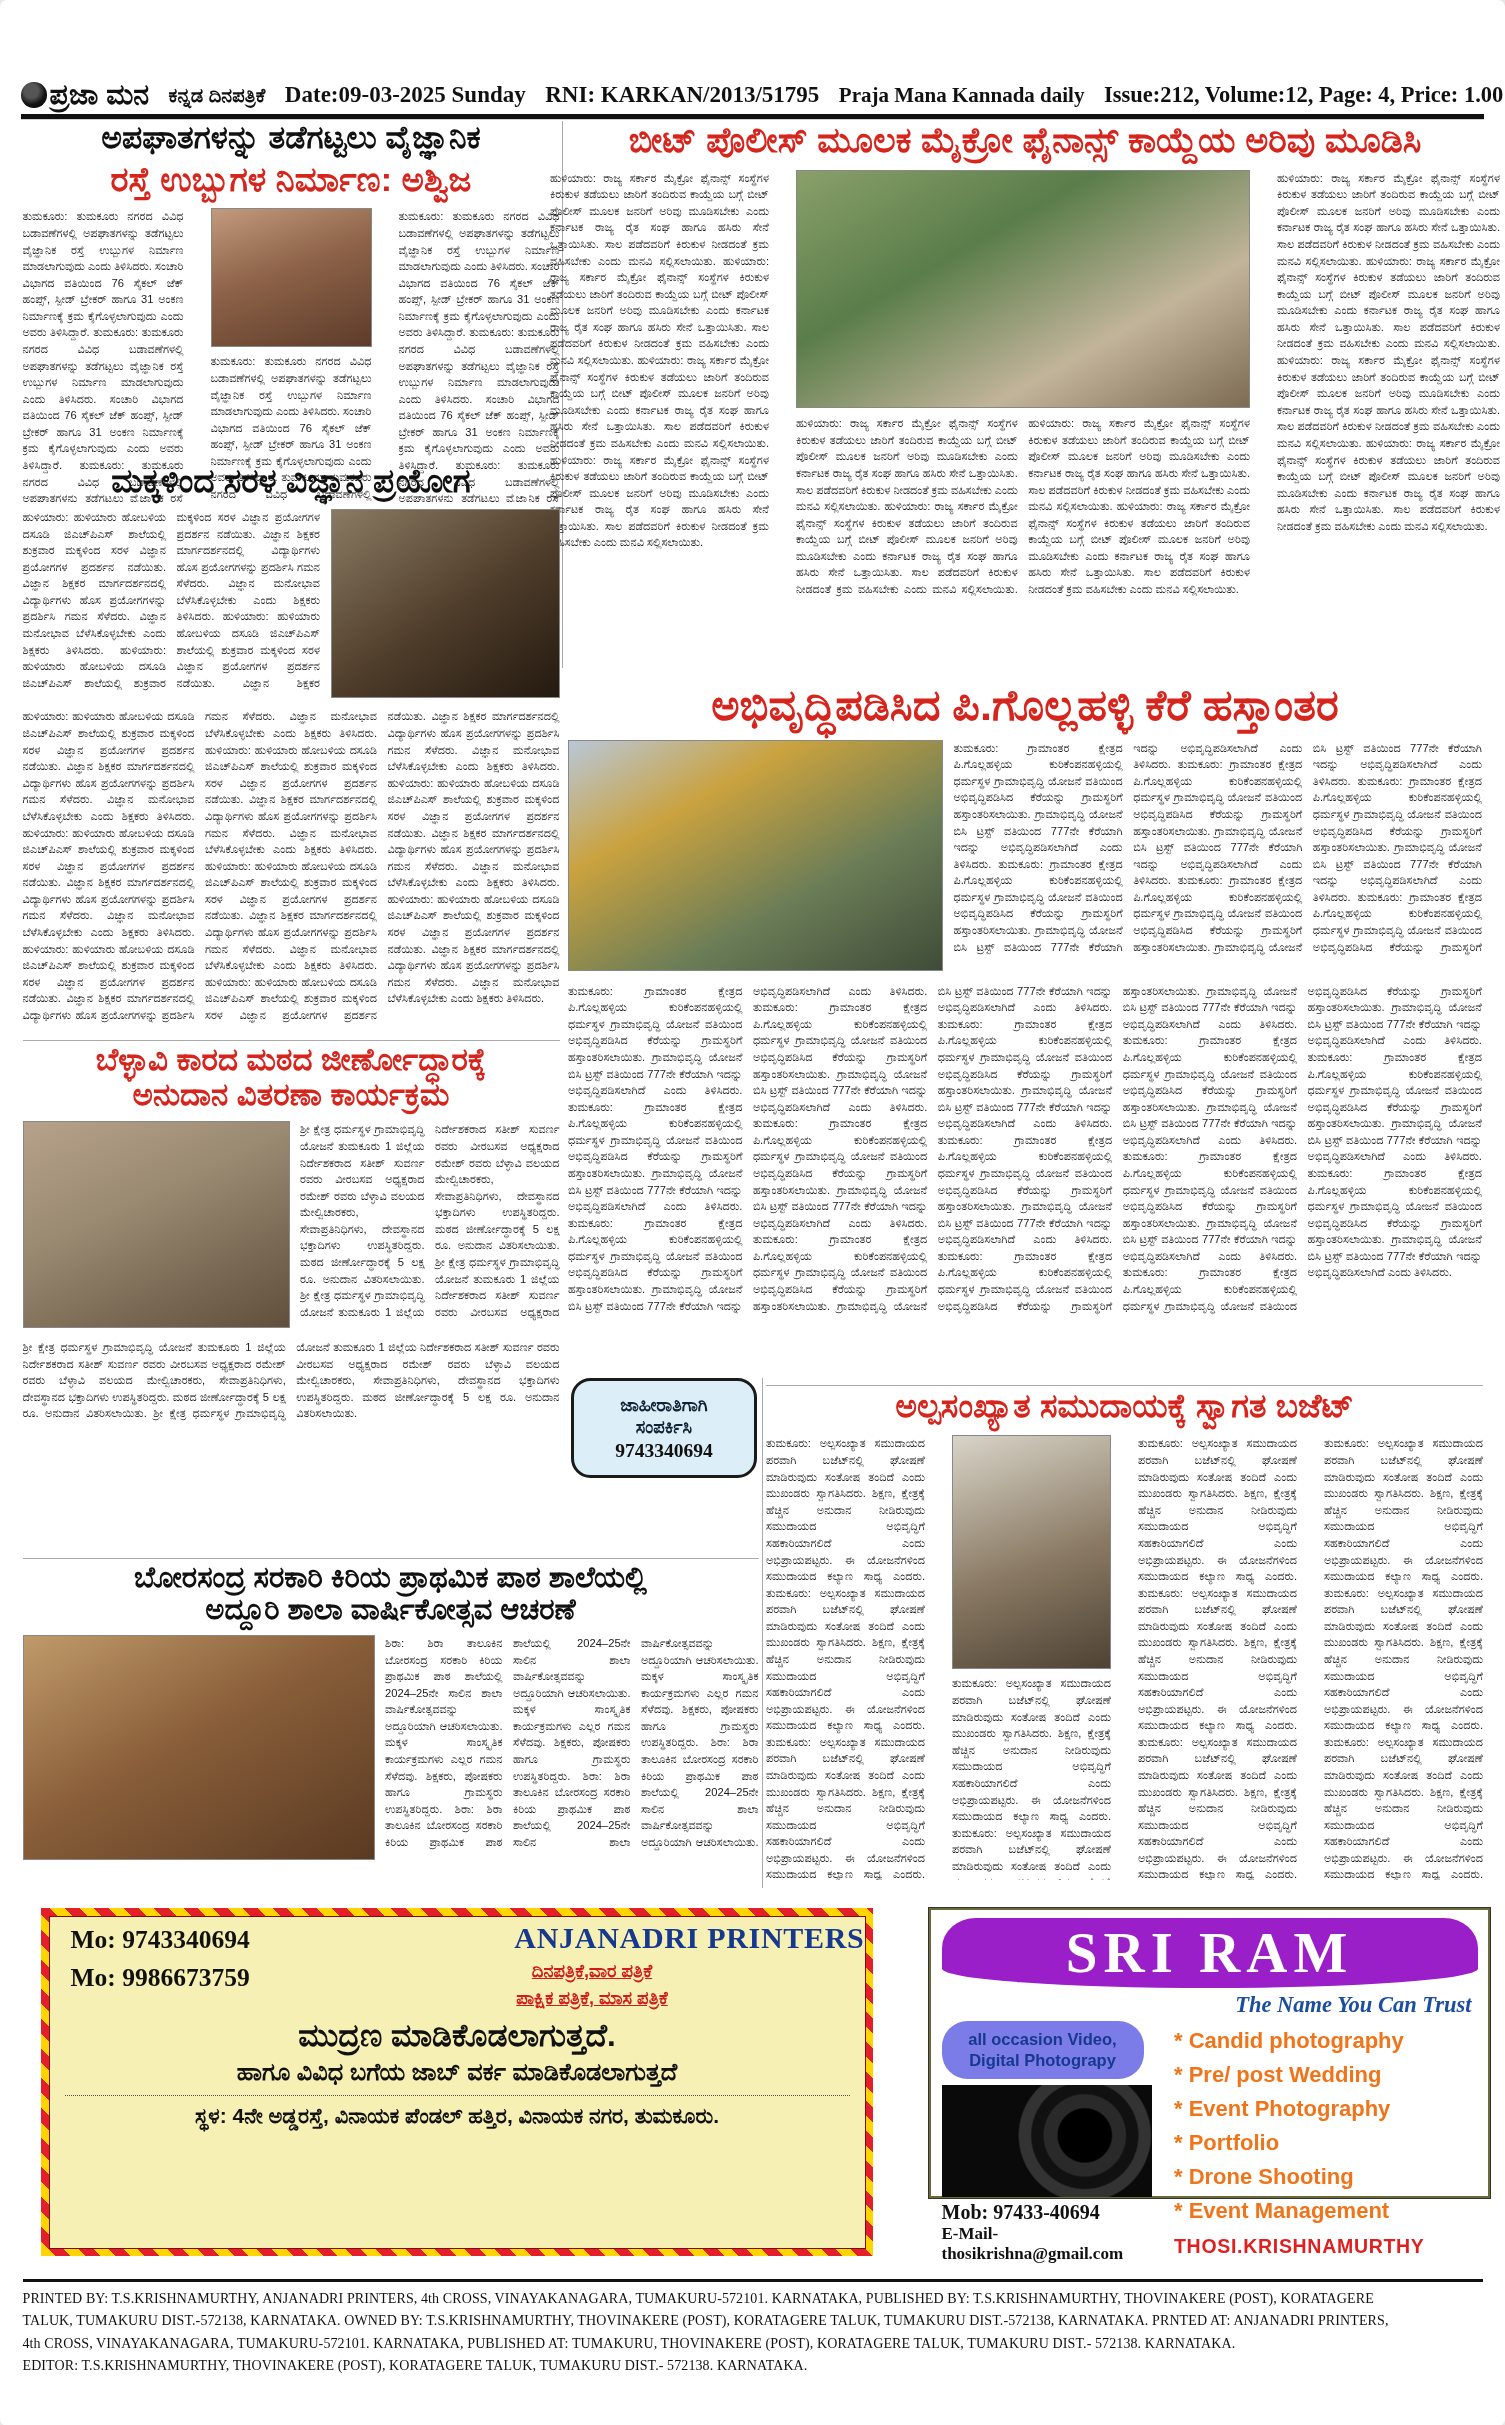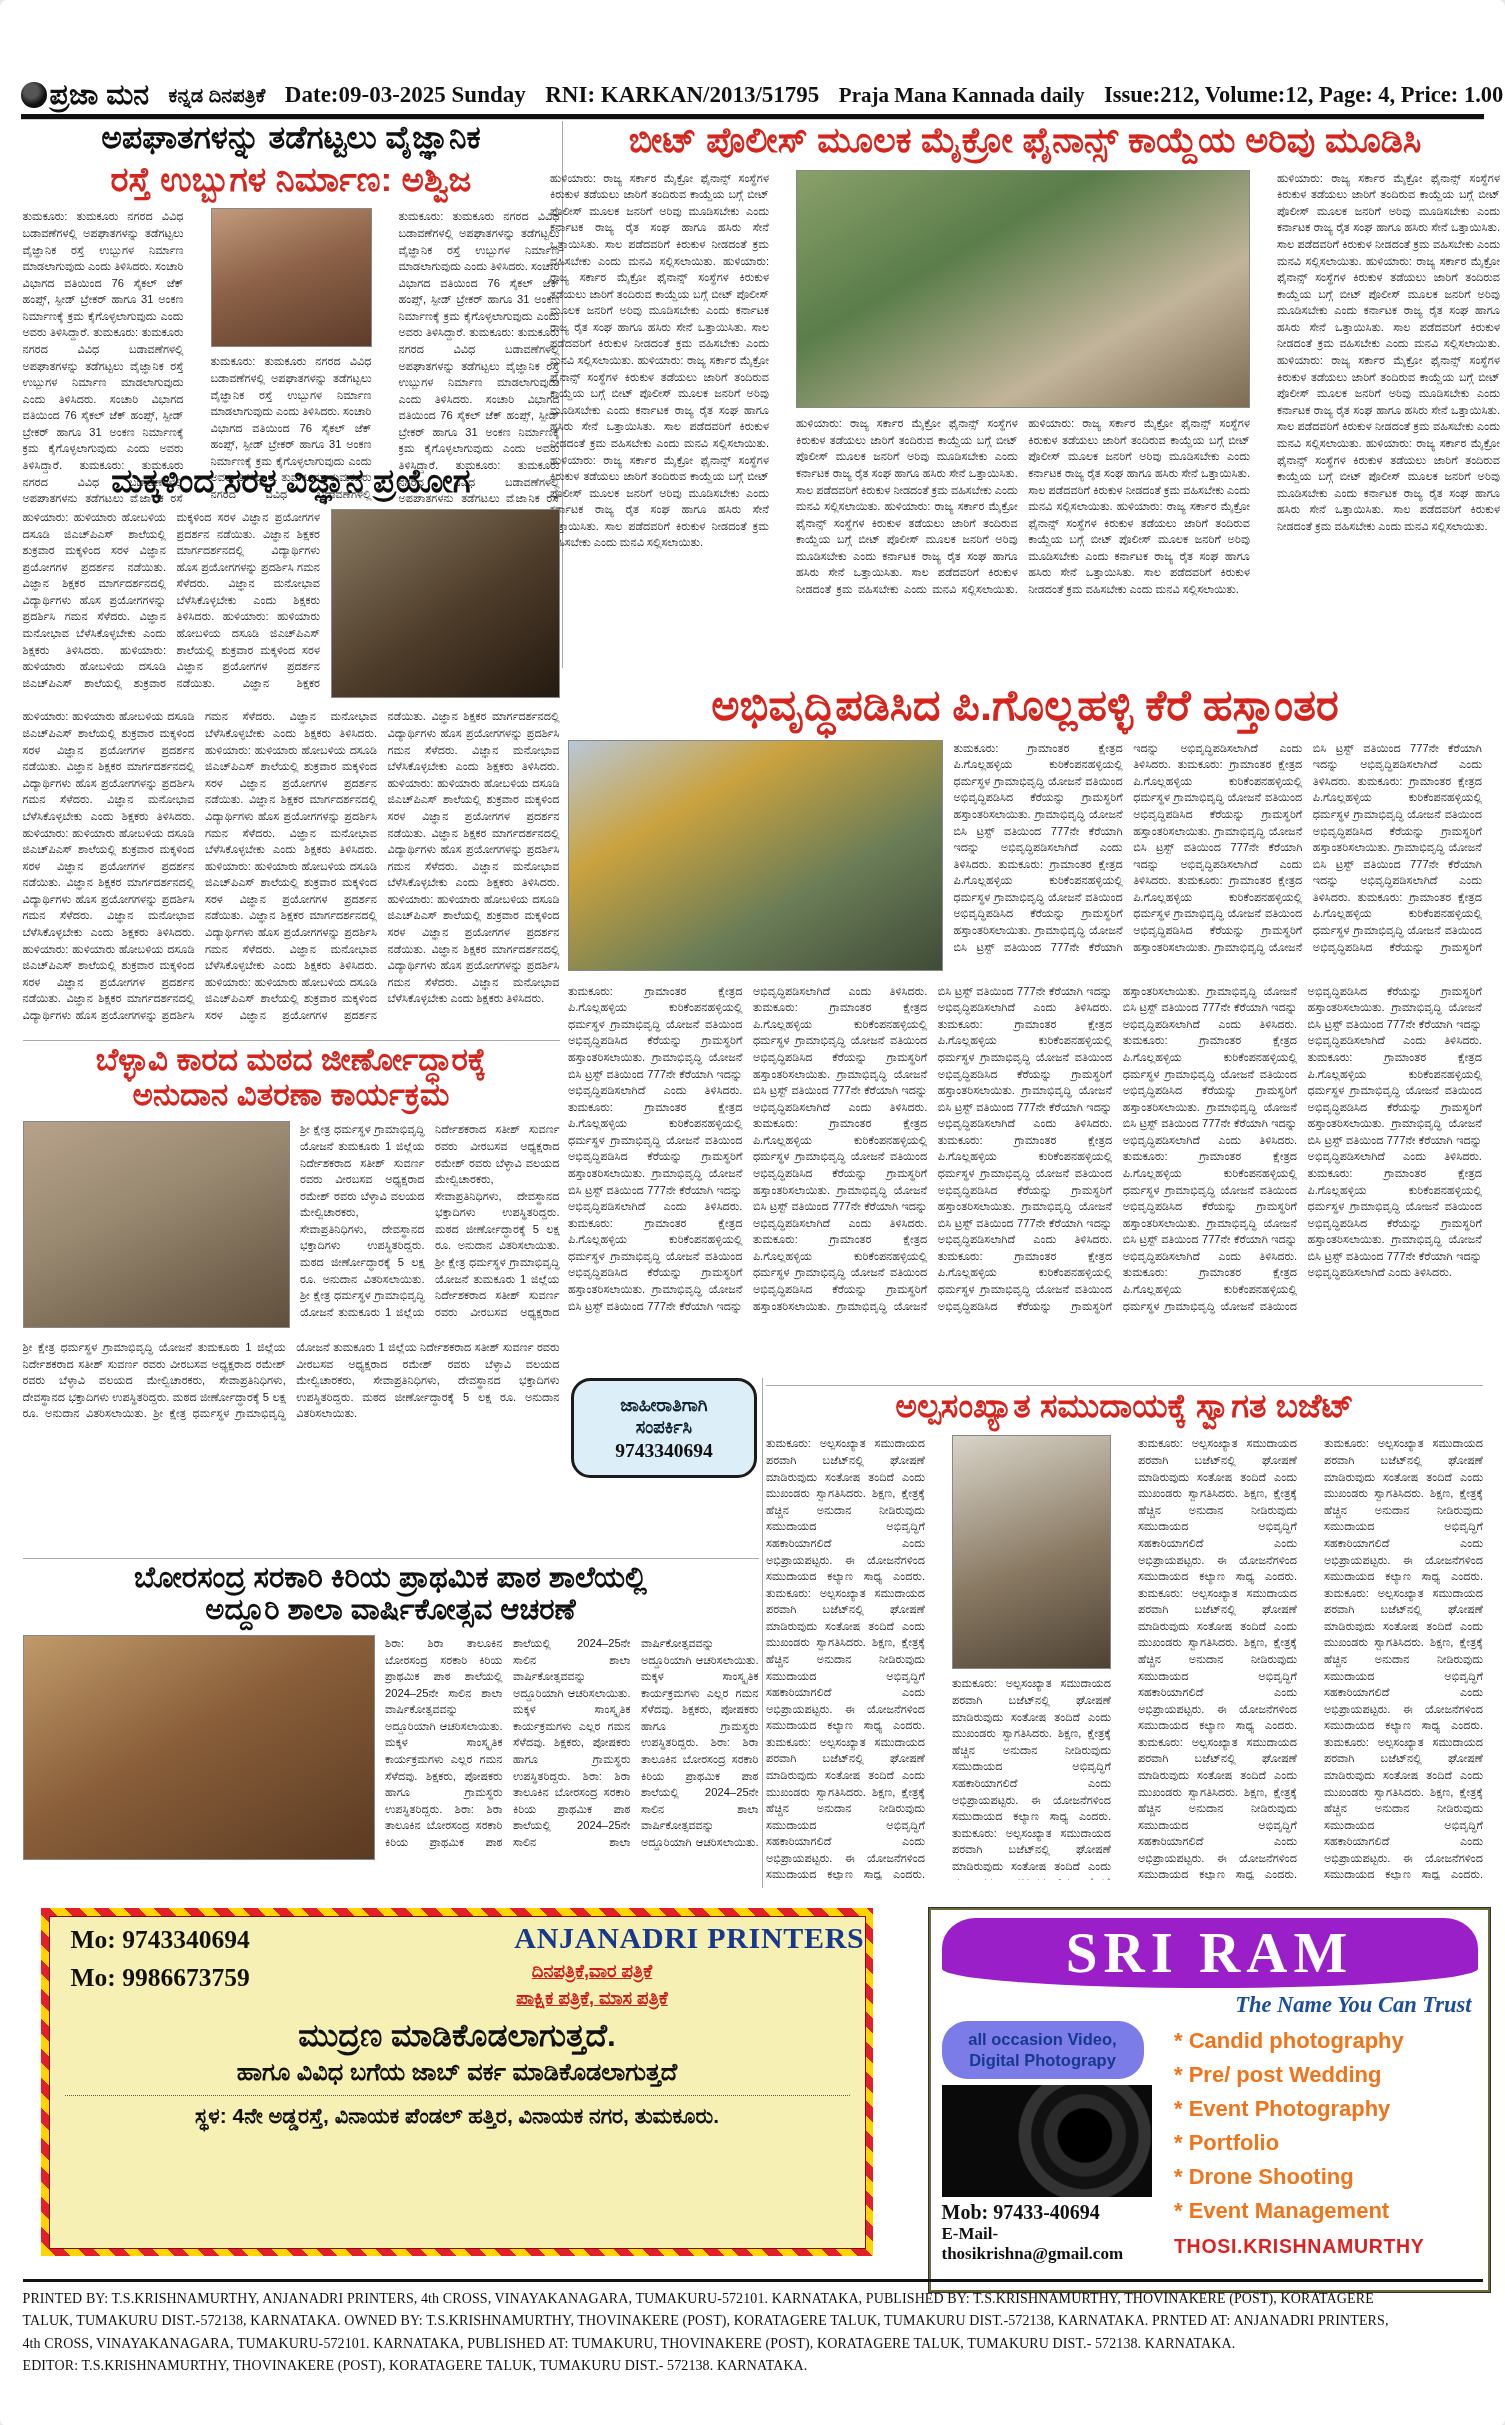--- a/index.html
+++ b/index.html
@@ -117,21 +117,21 @@
     font-family:"Liberation Serif", serif; font-weight:bold; font-size:25.5px; line-height:1.5; }
   .adL-midR { flex:1; }
   .adL-en { font-size:30px; font-weight:bold; color:#16398f; font-family:"Liberation Serif", serif; letter-spacing:0.7px;text-align:right; }
   .adL-sub1,.adL-sub2 { font-size:18px; font-weight:bold; color:#cf1d1d; text-decoration:underline; margin-top:6px; }
   .adL-big { font-size:31.5px; font-weight:bold; margin-top:7.5px; }
   .adL-job { font-size:24px; font-weight:bold; margin-top:4.5px; }
   .adL-div { border-top:1.5px dotted #555; margin:9px 15px 0 15px; }
   .adL-addr { font-size:21px; font-weight:bold; margin-top:7.5px; }
 
   
-  .adR { left:929px; top:1908px; width:561px; height:384px; background:#fff;
+  .adR { left:929px; top:1908px; width:561px; height:290px; background:#fff;
     border:2.2px double #6b6b3a; outline:1.5px solid #333; padding:7.5px 10.5px; }
   .adR-banner { width:100%; height:70px; background:#9b1fc9; color:#fff;
     border-radius:34px 34px 50% 50% / 30px 30px 19.5px 19.5px;
     display:flex; align-items:center; justify-content:center;
     font-family:"Liberation Serif", serif; font-weight:bold; font-size:57px; letter-spacing:6px; }
   .adR-tag { text-align:right; color:#1c4ea0; font-family:"Liberation Serif", serif;
     font-style:italic; font-weight:bold; font-size:22.5px; margin:4.5px 6px 3px 0; }
   .adR-grid { display:flex; gap:7.5px; }
   .adR-left { flex:0 0 225px; }
   .adR-pill { width:202px; background:#7b7ce8; color:#16398f; font-weight:bold; font-size:16.5px;

